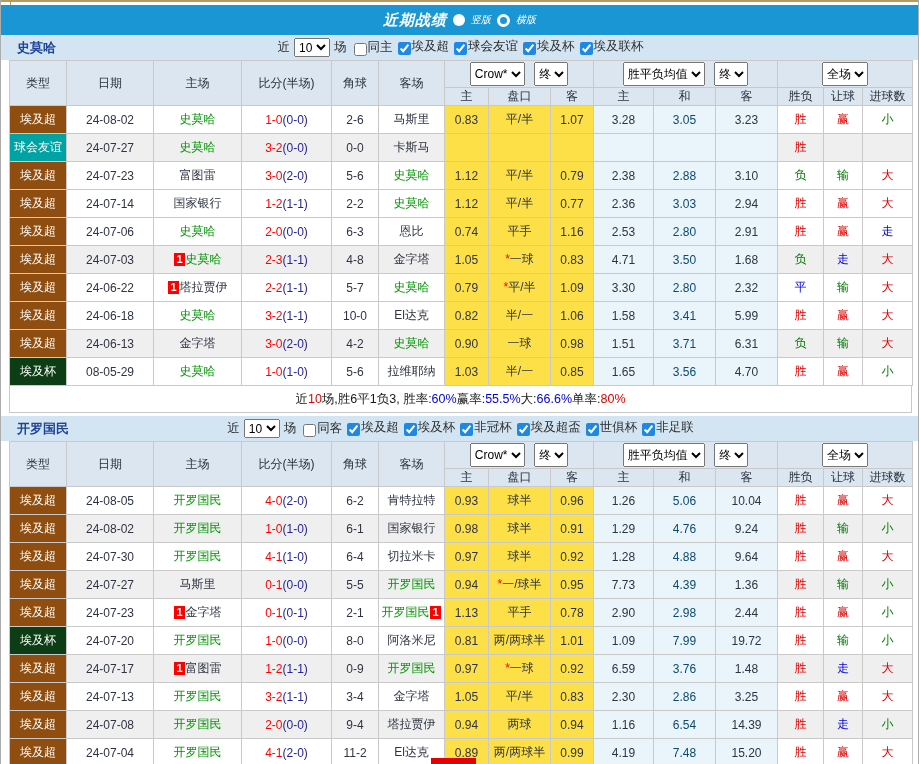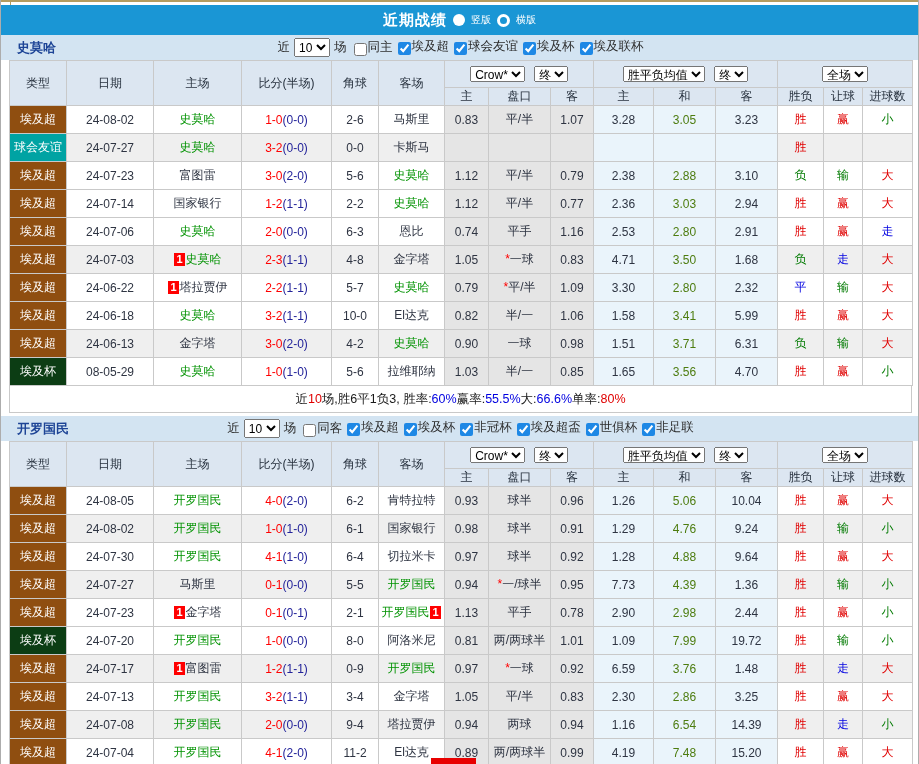--- a/index.html
+++ b/index.html
@@ -2,50 +2,50 @@
 <html><head>
 <meta charset="utf-8">
 <style>
   html,body{margin:0;padding:0;background:#fff;}
   body{font-family:"Liberation Sans","DejaVu Sans",sans-serif;}
   .page{position:relative;width:917px;height:764px;background:#fff;
         border-left:1px solid #adadad;border-right:1px solid #adadad;overflow:hidden;}
   .top-strip{height:3px;border-top:2px solid #b49c60;background:#fff;position:relative;}
   .top-strip::before{content:"";position:absolute;left:9px;top:0;width:1px;height:3px;background:#b49c60;}
 
-  .title-bar{height:30px;background:#1a96d5;display:flex;align-items:center;justify-content:center;gap:6px;color:#fff;}
+  .title-bar{height:30px;background:#1a96d5;display:flex;align-items:center;justify-content:center;gap:6px;color:#fff;font-style:italic;}
   .title{font-weight:bold;font-size:15px;letter-spacing:1px;}
   .radio{width:12px;height:12px;border-radius:50%;background:#fff;display:inline-block;cursor:pointer;}
   .radio.unsel{width:7px;height:7px;background:transparent;border:3px solid #fff;}
   .radio-label{font-size:10px;color:#fff;cursor:pointer;}
 
   .section-bar{height:25px;background:#d3e4f2;position:relative;display:flex;align-items:center;justify-content:center;}
   .sec-gap{height:3px;}
   .team-name{position:absolute;left:16px;font-weight:bold;font-size:13px;color:#1d4496;}
   .filters{display:flex;align-items:center;font-size:12.5px;color:#2c2c2c;}
   .filters .lbl{margin:0 2px;}
   .filters select{font-size:12px;height:19px;margin:0 2px;}
   .chk{display:inline-flex;align-items:flex-end;margin-left:5px;cursor:pointer;}
   .chk input{width:13px;height:13px;accent-color:#1e88e5;margin:0 1px 0 0;}
 
   table{border-collapse:collapse;table-layout:fixed;width:903px;margin-left:8px;
         font-size:12px;color:#2e3442;text-align:center;}
   th,td{border:1px solid #c9c9c9;padding:0;overflow:hidden;white-space:nowrap;}
   thead th{background:#dce6f1;font-weight:normal;color:#27313e;}
   .hdr-top th{height:26px;}
   .hdr-sub th{height:16px;}
-  .grp select{font-size:12px;height:16px;margin:0 3px;text-align:right;}
+  .grp select{font-size:12px;height:24px;margin:0 3px;}
   tbody td{height:27px;}
   td.comp{color:#fff;}
   td.comp.league{background:#8f4e10;}
   td.comp.friendly{background:#00a3a3;}
   td.comp.cup{background:#0c3d14;}
-  td.oddsA{background:#e5e5e5;}
+  td.oddsA{background:#fde047;}
   td.euro{background:#eaf4fb;}
-  td.euro.mid{color:#4d7c0f;}
+  td.euro.mid{color:#0c4a6e;}
   tr.shaded td.plain{background:#efefef;}
   .hl{color:#009200;}
   .ft{color:#ff0000;}
   .ht{color:#23239a;}
   .star{color:#ff0000;}
   .badge{background:#ff0000;color:#fff;font-size:11px;font-weight:bold;padding:0 2px;
          line-height:13px;display:inline-block;margin:0 1px;}
   td.res.red,.red{color:#e00000;}
   td.res.green,.green{color:#007a00;}
   td.res.blue,.blue{color:#0000e0;}

